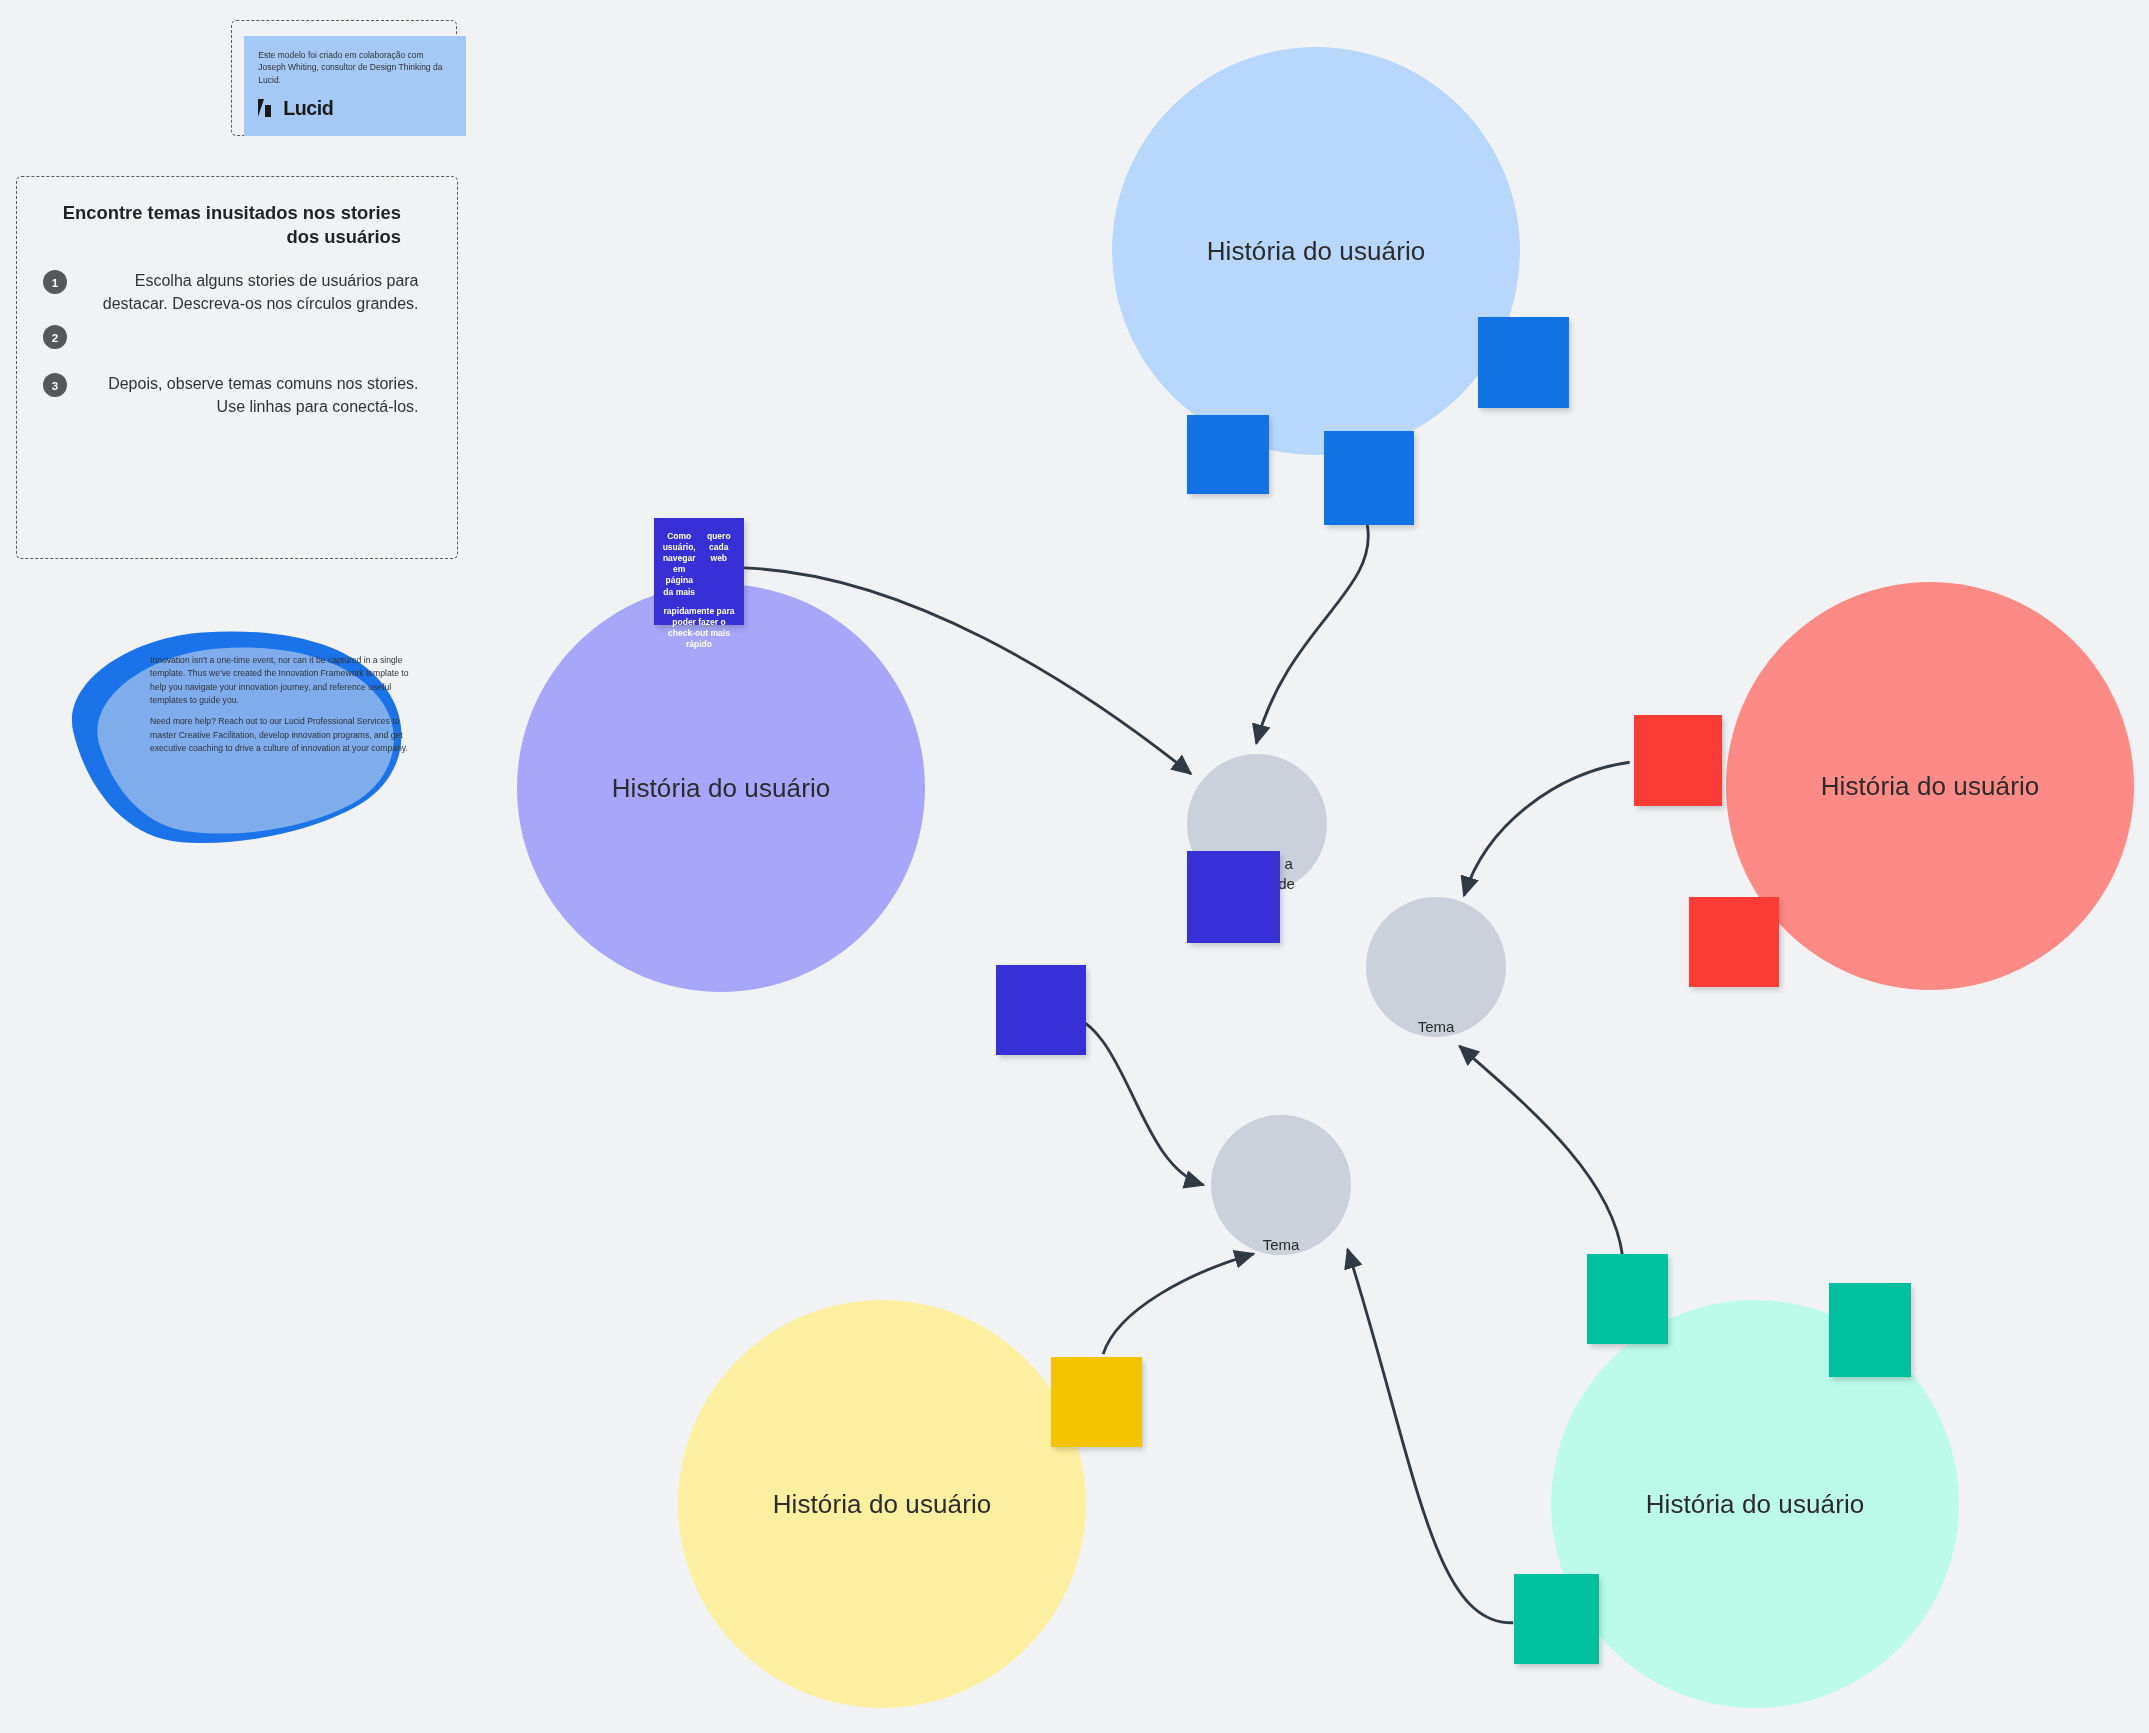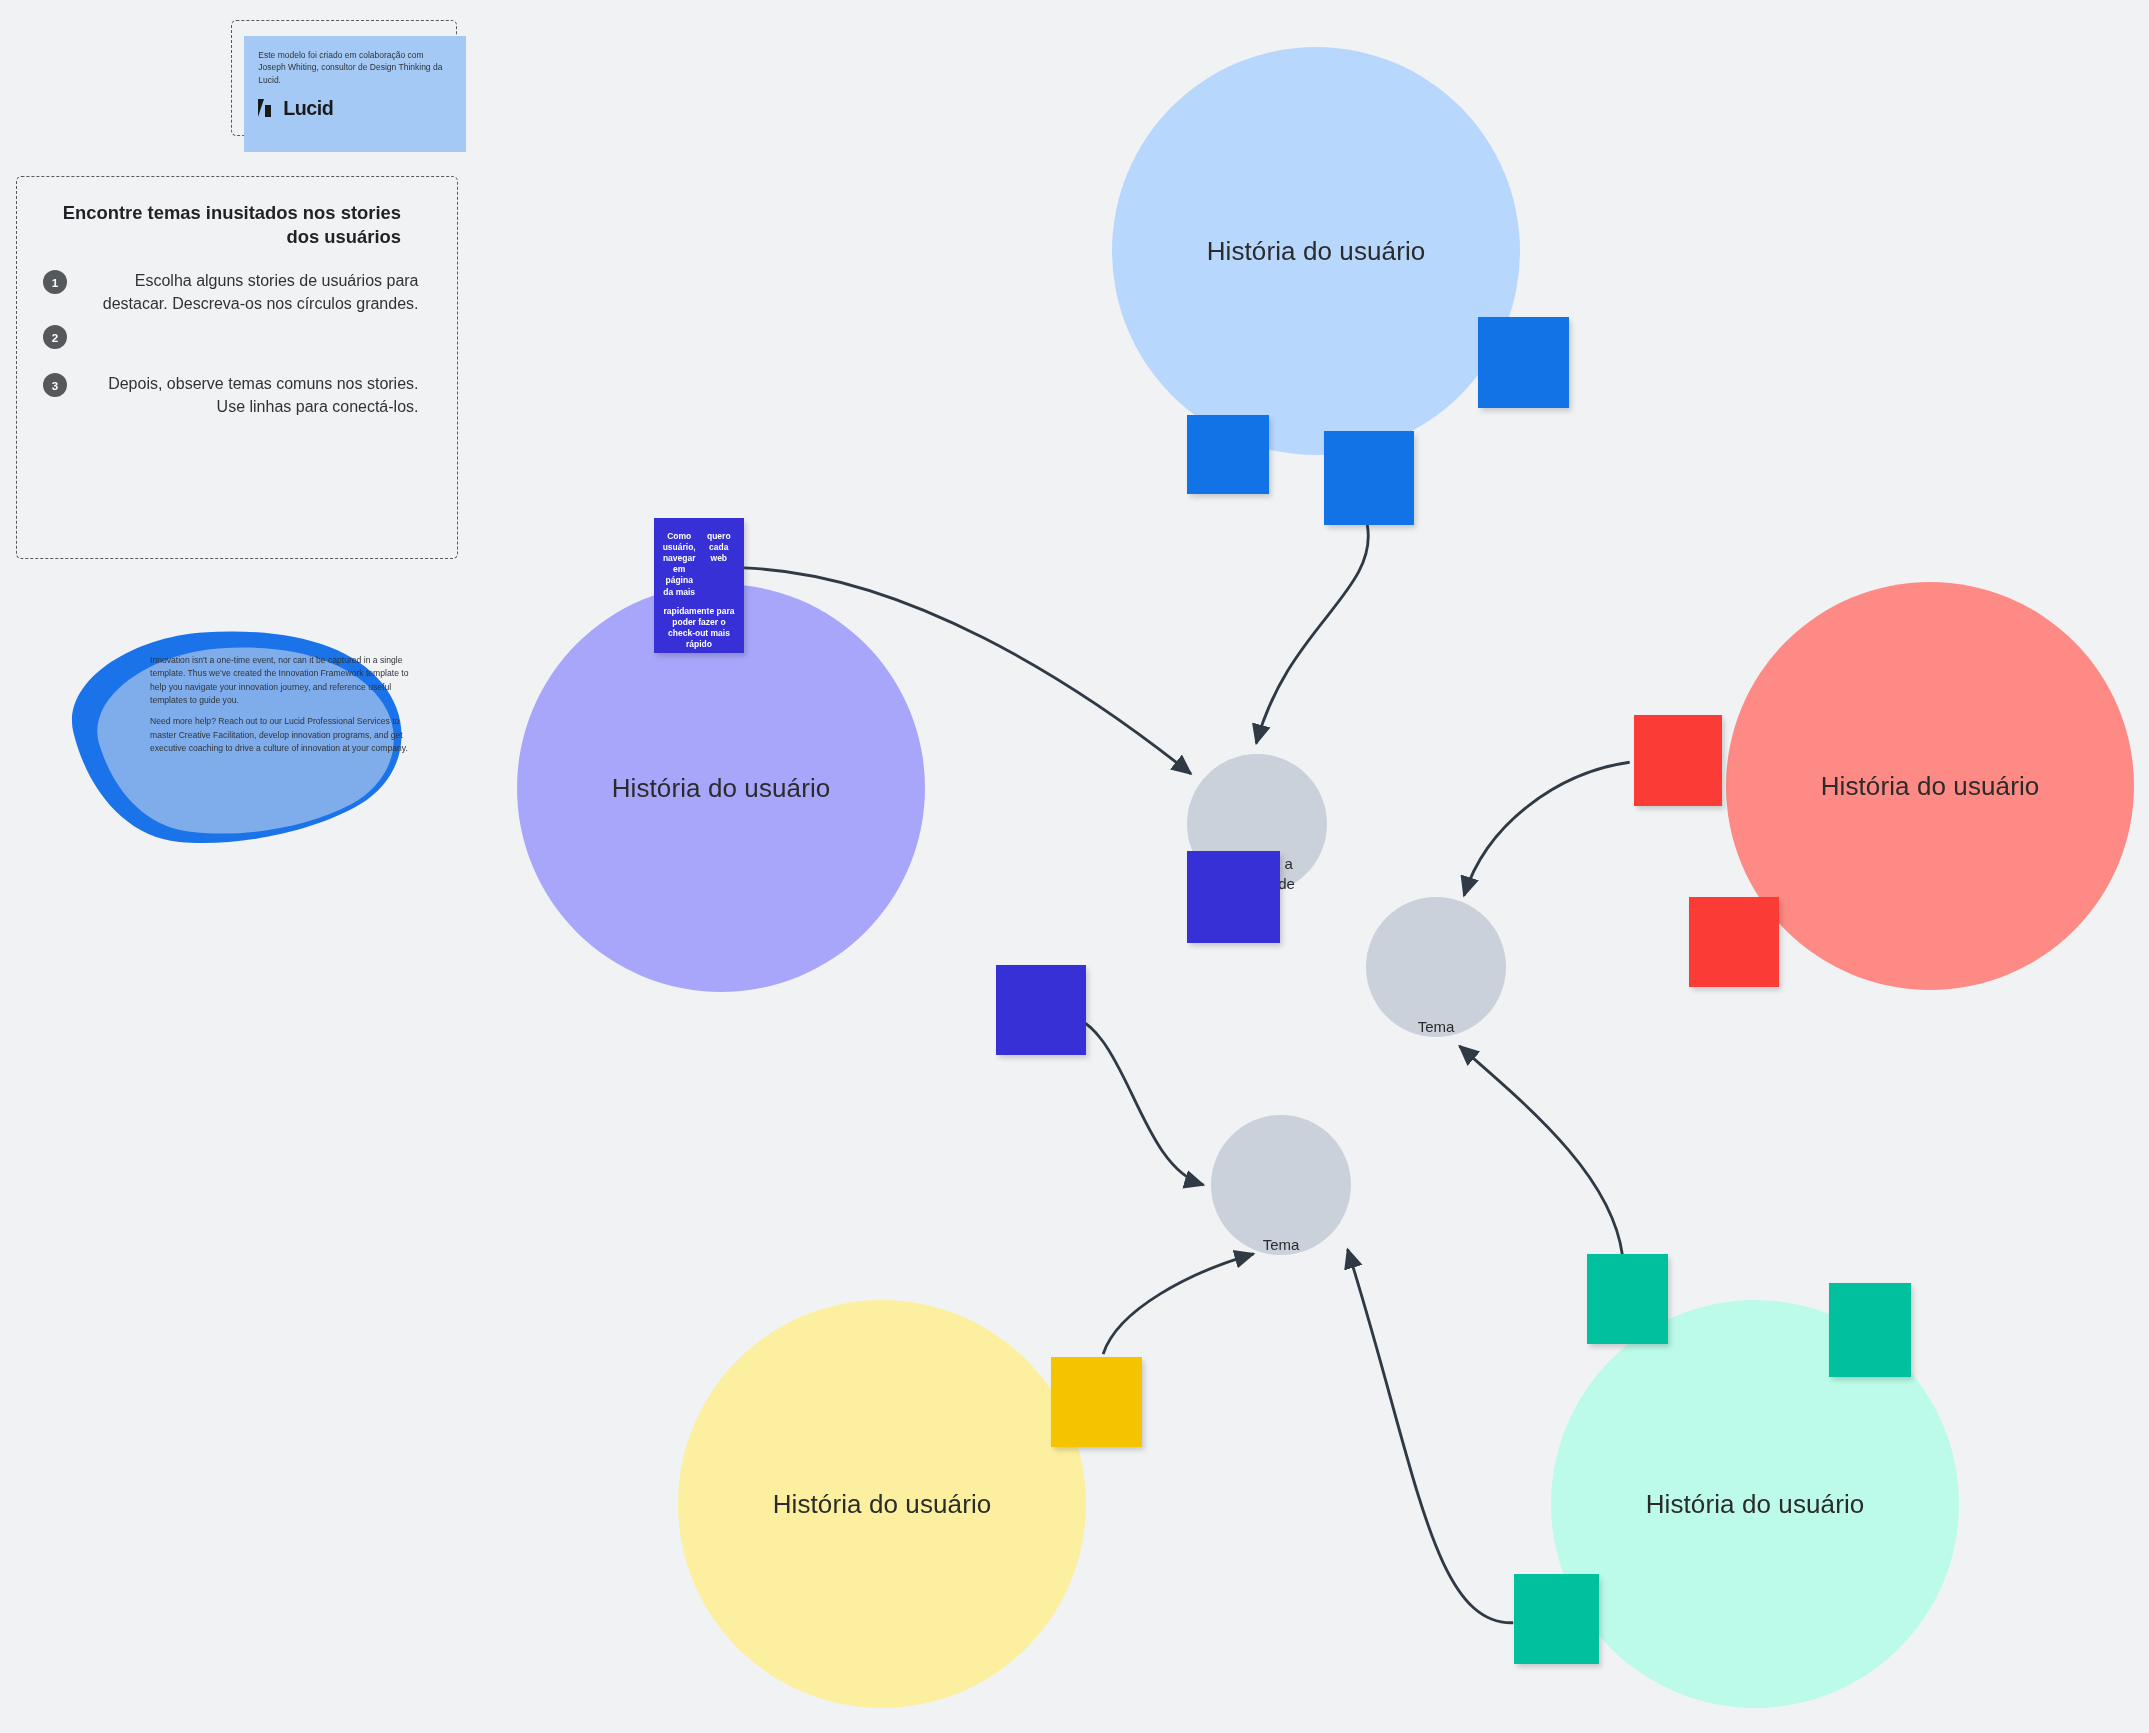--- a/index.html
+++ b/index.html
@@ -208,21 +208,21 @@
   }
   #blob-text p { margin: 0 0 8px 0; }
   #blob-text p:last-child { margin-bottom: 0; }
 </style>
 </head>
 <body>
 
 <div id="canvas">
 
   <div class="dashed-frame" style="left:231px; top:19.7px; width:226px; height:116px;"></div>
-  <div id="lucid-card" style="left:244px; top:36px; width:222px; height:116px;">
+  <div id="lucid-card" style="left:244px; top:36px; width:222px; height:100px;">
     <div class="credit-text">Este modelo foi criado em colaboração com Joseph Whiting, consultor de Design Thinking da Lucid.</div>
     <div id="lucid-logo">
       <span class="mark"></span>
       <span class="word">Lucid</span>
     </div>
   </div>
 
   <div class="dashed-frame" style="left:16px; top:176px; width:442px; height:383px;"></div>
   <div id="instructions" style="left:16px; top:176px; width:442px; height:313px;text-align:right;">
     <h1>Encontre temas inusitados nos stories dos usuários</h1>
@@ -284,21 +284,21 @@
   </div>
 
   <div class="theme-circle" style="left:1211px; top:1115px; width:140px; height:140px;">
     <span class="label">Tema</span>
   </div>
 
   <div class="sticky" style="left:1478px; top:317px; width:91px; height:91px; background:#1273e6;"></div>
   <div class="sticky" style="left:1187px; top:415px; width:82px; height:79px; background:#1273e6;"></div>
   <div class="sticky" style="left:1324px; top:431px; width:90px; height:94px; background:#1273e6;"></div>
 
-  <div class="sticky has-text" style="left:654px; top:518px; width:90px; height:135px; background:#3730d6;">
+  <div class="sticky has-text" style="left:654px; top:518px; width:90px; height:107px; background:#3730d6;">
     <div class="note-cols">
       <div>Como usuário, navegar em página da mais</div>
       <div>quero cada web</div>
     </div>
     <div class="note-tail">rapidamente para poder fazer o check-out mais rápido</div>
   </div>
 
   <div class="sticky" style="left:1187px; top:851px; width:93px; height:92px; background:#3730d6;"></div>
   <div class="sticky" style="left:996px; top:965px; width:90px; height:90px; background:#3730d6;"></div>
 

